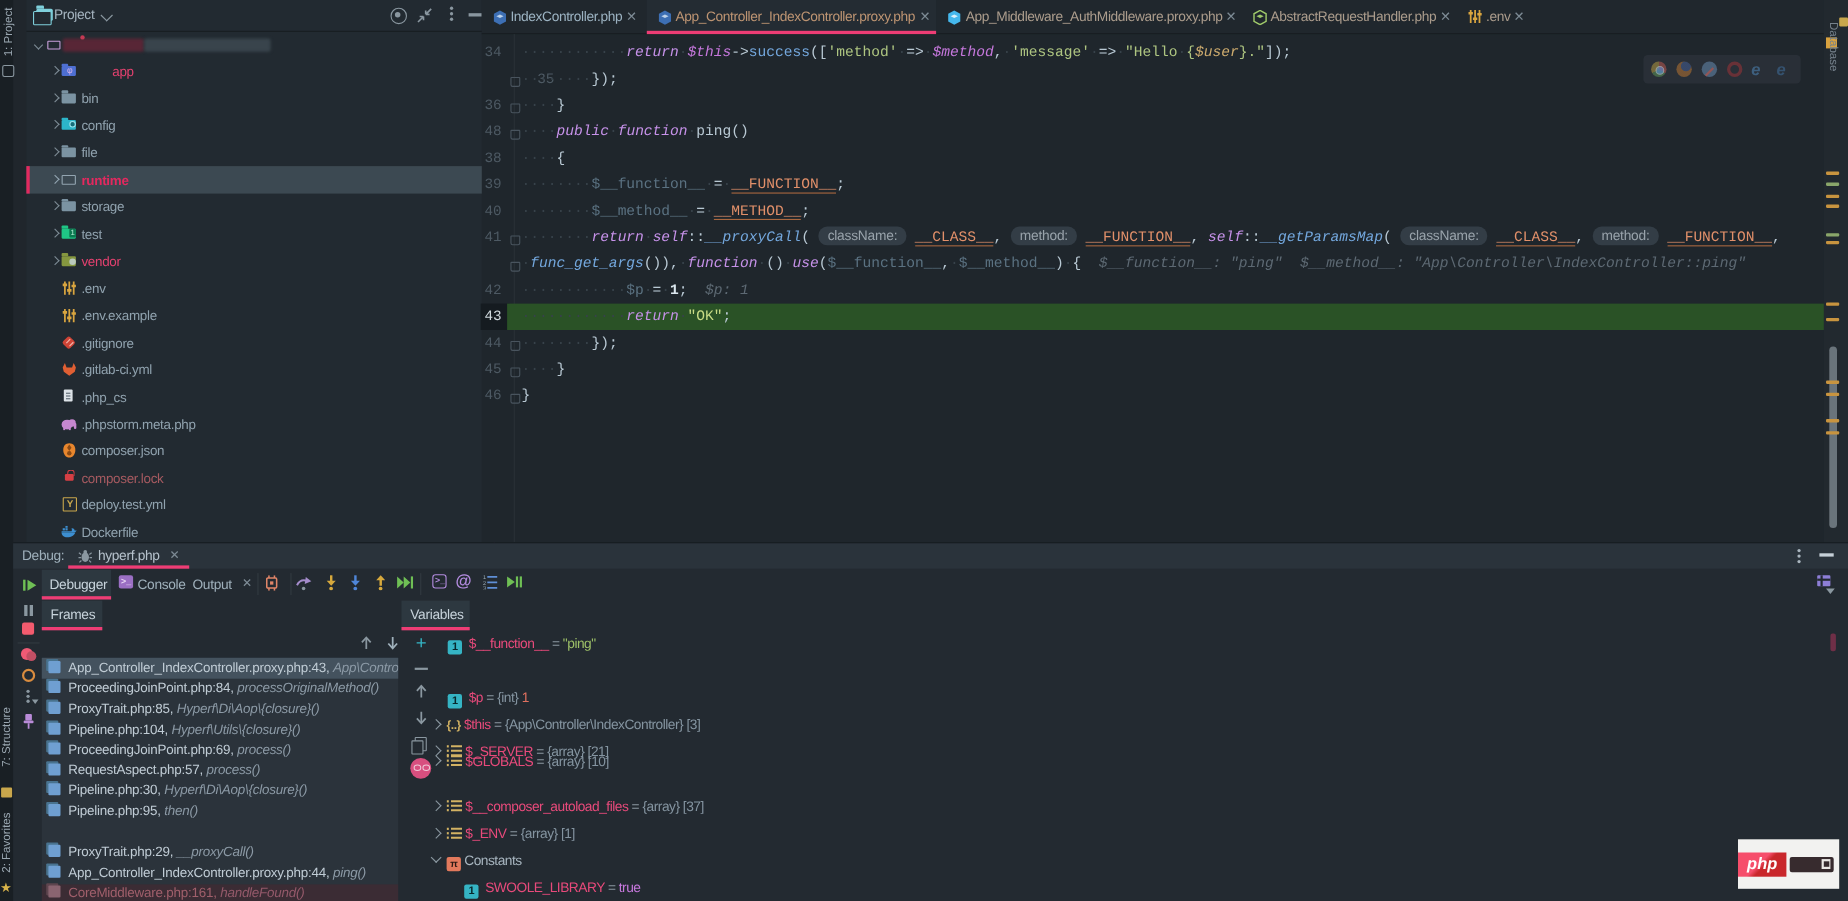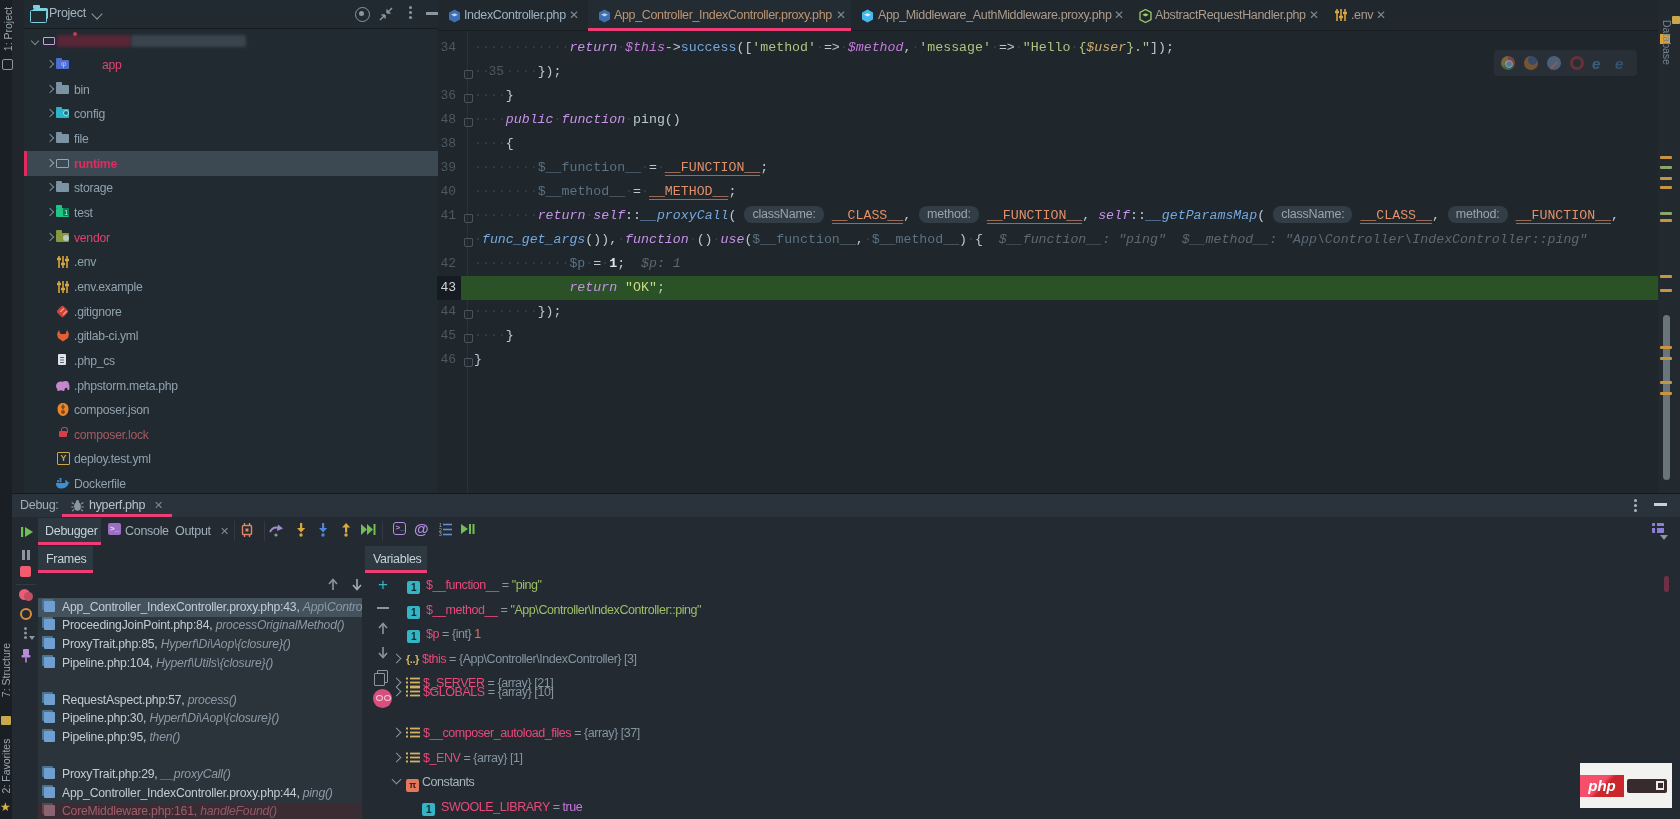--- a/index.html
+++ b/index.html
@@ -472,20 +472,21 @@
         <path d="M2 7 L6 11.5 L10 7"></path>
       </g>
     </svg>
 
   <div class="abs" style="left:26px;top:103.7px;width:324px;height:222.3px;background:#2b333b;"></div>
   <div class="abs" style="left:26px;top:103.7px;width:324px;height:19px;background:#44525e;"></div>
   <div class="frow" style="top:103.7px;"><span class="fic"></span>App_Controller_IndexController.proxy.php:43, <span class="fit">App\Control</span></div>
   <div class="frow" style="top:122.3px;"><span class="fic"></span>ProceedingJoinPoint.php:84, <span class="fit">processOriginalMethod()</span></div>
   <div class="frow" style="top:140.9px;"><span class="fic"></span>ProxyTrait.php:85, <span class="fit">Hyperf\Di\Aop\{closure}()</span></div>
   <div class="frow" style="top:159.5px;"><span class="fic"></span>Pipeline.php:104, <span class="fit">Hyperf\Utils\{closure}()</span></div>
+  <div class="frow" style="top:178.1px;"><span class="fic"></span>ProceedingJoinPoint.php:69, <span class="fit">process()</span></div>
   <div class="frow" style="top:196.7px;"><span class="fic"></span>RequestAspect.php:57, <span class="fit">process()</span></div>
   <div class="frow" style="top:215.3px;"><span class="fic"></span>Pipeline.php:30, <span class="fit">Hyperf\Di\Aop\{closure}()</span></div>
   <div class="frow" style="top:233.9px;"><span class="fic"></span>Pipeline.php:95, <span class="fit">then()</span></div>
   <div class="frow" style="top:271.1px;"><span class="fic"></span>ProxyTrait.php:29, <span class="fit">__proxyCall()</span></div>
   <div class="frow" style="top:289.7px;"><span class="fic"></span>App_Controller_IndexController.proxy.php:44, <span class="fit">ping()</span></div>
   <div class="abs" style="left:26px;top:310px;width:324px;height:16px;background:#3b2c34;"></div>
   <div class="frow" style="top:308.3px;color:#a05f6b;"><span class="fic" style="background:#8a6470;box-shadow:-2px -2px 0 0 #5e454e;"></span>CoreMiddleware.php:161, <span class="fit" style="color:#94596a;">handleFound()</span></div>
   <div class="abs" style="left:1652px;top:82px;width:5px;height:16px;background:rgba(125,48,75,0.85);border-radius:2px;"></div>
 
   <div class="abs" style="left:364px;top:84px;width:14px;height:14px;color:#35b4c4;font-size:17px;line-height:14px;text-align:center;">+</div>
@@ -502,21 +503,20 @@
         <path d="M2 7 L6 11.5 L10 7"></path>
       </g>
     </svg>
   <div class="abs" style="left:365px;top:176px;width:9px;height:11px;border:1.5px solid #8a97a0;border-radius:1px;"></div>
   <div class="abs" style="left:362px;top:179px;width:9px;height:11px;border:1.5px solid #8a97a0;border-radius:1px;background:#232a31;"></div>
   <div class="abs" style="left:361px;top:195px;width:19px;height:19px;background:#d84f7f;border-radius:50%;"></div>
   <div class="abs" style="left:364px;top:201px;width:5px;height:4px;border:1.5px solid #efc7d6;border-radius:50%;"></div>
   <div class="abs" style="left:372px;top:201px;width:5px;height:4px;border:1.5px solid #efc7d6;border-radius:50%;"></div>
 
   <div class="vrow" style="left:395px;top:79px;"><span class="n1">1</span>&nbsp; <span class="vname">$__function__</span> <span class="veq">=</span> <span class="vval">"ping"</span></div>
-  <div class="vrow" style="left:395px;top:103.5px;"><span class="n1">1</span>&nbsp; <span class="vname">$__method__</span> <span class="veq">=</span> <span class="vval">"App\Controller\IndexController::ping"</span></div>
   <div class="vrow" style="left:395px;top:128px;"><span class="n1">1</span>&nbsp; <span class="vname">$p</span> <span class="veq">=</span> <span class="vgrey">{int}</span> <span style="color:#e0705f;">1</span></div>
   <div class="vrow" style="left:381px;top:153px;"><span class="vchev"></span><span style="color:#d2b263;font-weight:bold;font-size:11px;">{..}</span> <span class="vname">$this</span> <span class="veq">=</span> <span class="vgrey">{App\Controller\IndexController} [3]</span></div>
   <div class="vrow" style="left:381px;top:177px;"><span class="vchev"></span><span class="arr"><svg width="14" height="13" viewBox="0 0 14 13">
           <g stroke="#d2b263" stroke-width="1.8">
             <line x1="4" y1="2.5" x2="14" y2="2.5"></line>
             <line x1="4" y1="6.5" x2="14" y2="6.5"></line>
             <line x1="4" y1="10.5" x2="14" y2="10.5"></line>
           </g>
           <g fill="#d2b263">
             <rect x="0" y="1.5" width="2" height="2"></rect>

